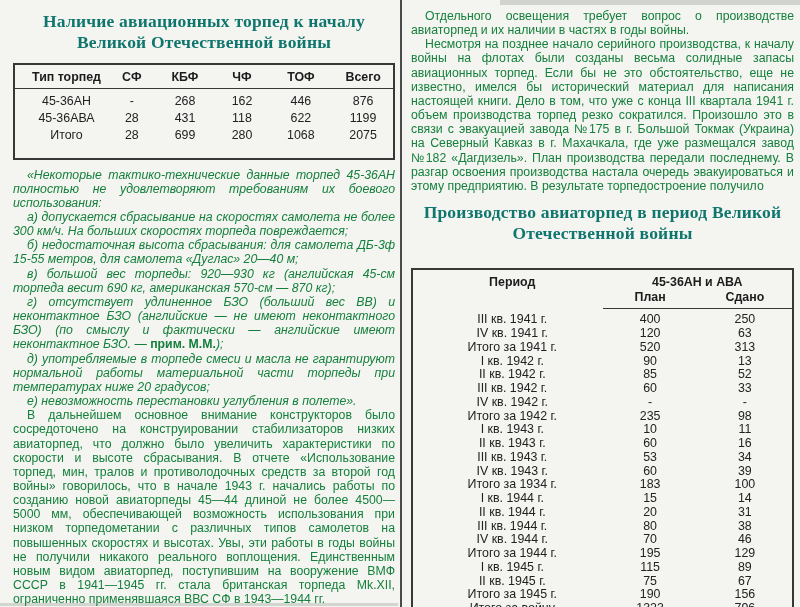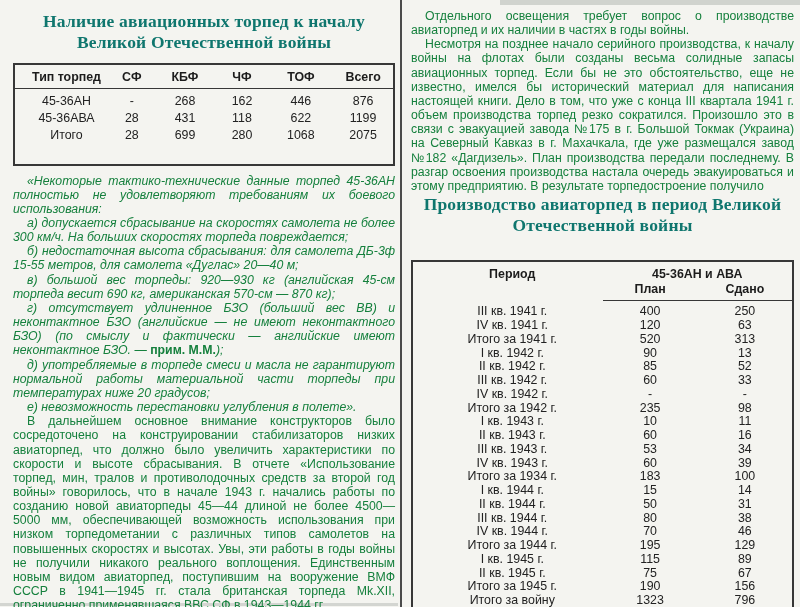--- a/index.html
+++ b/index.html
@@ -36,21 +36,21 @@
     font-family: "Liberation Serif", serif;
     font-weight: bold;
     font-size: 17.5px;
     line-height: 21px;
     text-align: center;
     color: #0f766e;
     letter-spacing: .2px;
     margin: 0;
   }
   .heading-left  { padding-top: 11px; }
-  .heading-right { margin-top: 1px; }
+  .heading-right { margin-top: 9px; }
 
   
   .bodytext p {
     margin: 0;
     font-size: 12.3px;
     line-height: 14.15px;
     text-align: justify;
     color: #15803d;
   }
   .bodytext p.indent { text-indent: 14px; }
@@ -74,21 +74,21 @@
     padding: 0;
   }
   .tbl th { font-weight: bold; color: #1c1c1c; }
   .al { text-align: right; padding-left: 9px !important; }
 
   
   .t1 { margin-top: 10px; }
   .t1 thead th { padding: 5px 0 4px 0; border-bottom: 1.5px solid #373737; }
   .t1 tbody td { padding: 1.2px 0; line-height: 14.6px; }
   .t1 tbody tr:first-child td { padding-top: 5px; }
-  .t1 tbody tr:last-child td { padding-bottom: 21px; }
+  .t1 tbody tr:last-child td { padding-bottom: 15px; }
 
   
   .t2 { margin-top: 24px; }
   .t2 thead th { line-height: 15.2px; }
   .t2 thead tr.h1 th { padding-top: 5px; }
   .t2 thead tr.h2 th { padding-bottom: 3px; border-bottom: 1.5px solid #373737; }
   .t2 thead th.period-h { vertical-align: top; }
   .t2 tbody td { padding: 0; line-height: 13.75px; }
   .t2 tbody tr:first-child td { padding-top: 4px; }
   .t2 tbody tr:last-child td { padding-bottom: 4px; }
@@ -254,21 +254,21 @@
           <td>183</td>
           <td>100</td>
         </tr>
           <tr>
           <td class="al">I кв. 1944 г.</td>
           <td>15</td>
           <td>14</td>
         </tr>
           <tr>
           <td class="al">II кв. 1944 г.</td>
-          <td>50</td>
+          <td>20</td>
           <td>31</td>
         </tr>
           <tr>
           <td class="al">III кв. 1944 г.</td>
           <td>80</td>
           <td>38</td>
         </tr>
           <tr>
           <td class="al">IV кв. 1944 г.</td>
           <td>70</td>

